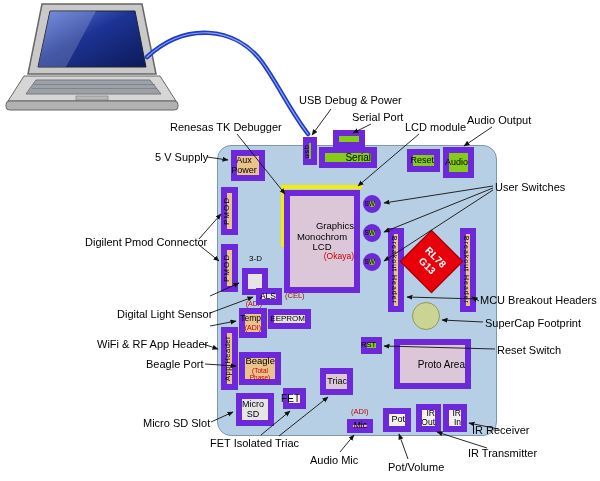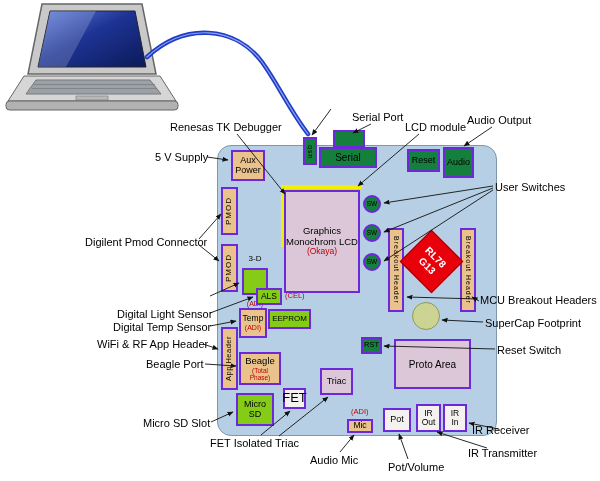--- a/index.html
+++ b/index.html
@@ -6,28 +6,28 @@
   html,body { background:#fff; font-family:"Liberation Sans", sans-serif; }
   .stage { position:relative; width:600px; height:481px; background:#fff; overflow:hidden; }
 
   .board {
     position:absolute; left:217px; top:145px; width:280px; height:291px;
     background:#b6cfe4; border:1px solid #7d97ad; border-radius:14px; z-index:1;
   }
 
   .comp {
     position:absolute; z-index:3;
-    display:flex; flex-direction:column; align-items:center; justify-content:center;
-    text-align:center; border:2px solid #6d28d9; color:#000;
+    display:flex; flex-direction:column; align-items:flex-end; justify-content:center;
+    text-align:center; border:6px solid #6d28d9; color:#000;
     font-size:9px; line-height:1.1;
   }
   .tan   { background:#eac28b; }
   .pink  { background:#dcc7d8; }
-  .lav   { background:#84cc16;gap:36px; }
-  .gray  { background:#15803d; }
+  .lav   { background:#e5e5e5;gap:36px; }
+  .gray  { background:#84cc16; }
   .white { background:#f4f2ee; }
   .round { border-radius:50%; }
 
   .vtext     { writing-mode:vertical-rl; letter-spacing:1px; }
   .vtext-up  { writing-mode:vertical-rl; transform:rotate(180deg); letter-spacing:1px; }
 
   .vendor { color:#c00000; font-size:7.5px; line-height:1.1; }
 
   .mcu {
     position:absolute; left:409px; top:239px; width:45px; height:45px;
@@ -175,21 +175,21 @@
   </div>
 
   <div class="comp pink" style="left:394px; top:339px; width:77px; height:50px; font-size:10px;">
     <span>Proto Area</span>
   </div>
 
   <div class="comp lav" style="left:236px; top:393px; width:38px; height:33px;">
     <span style="width:30px;">Micro SD</span>
   </div>
 
-  <div class="comp white" style="left:283px; top:388px; width:23px; height:21px; font-size:13px;">
+  <div class="comp white" style="left:283px; top:388px; width:23px; height:21px; font-size:10px;">
     <span>FET</span>
   </div>
 
   <div class="comp pink" style="left:320px; top:368px; width:33px; height:27px;">
     <span>Triac</span>
   </div>
 
   <div class="callout red" style="left:351px; top:407px;">(ADI)</div>
   <div class="comp tan" style="left:347px; top:419px; width:26px; height:14px; font-size:8.5px;">
     <span>Mic</span>
@@ -242,29 +242,29 @@
       <line x1="495" y1="349" x2="384" y2="346" marker-end="url(#ah)"></line>
       <line x1="498" y1="429" x2="469" y2="423" marker-end="url(#ah)"></line>
       <line x1="487" y1="448" x2="437" y2="432" marker-end="url(#ah)"></line>
       <line x1="408" y1="459" x2="399" y2="434" marker-end="url(#ah)"></line>
       <line x1="340" y1="452" x2="354" y2="435" marker-end="url(#ah)"></line>
       <line x1="261" y1="435" x2="290" y2="411" marker-end="url(#ah)"></line>
       <line x1="279" y1="436" x2="328" y2="397" marker-end="url(#ah)"></line>
     </g>
   </svg>
 
+  <div class="callout" style="left:299px; top:94px;">USB Debug &amp; Power</div>
   <div class="callout" style="left:352px; top:111px;">Serial Port</div>
   <div class="callout" style="left:405px; top:121px;">LCD module</div>
   <div class="callout" style="left:467px; top:114px;">Audio Output</div>
   <div class="callout" style="left:170px; top:121px;">Renesas TK Debugger</div>
   <div class="callout" style="left:155px; top:151px;">5 V Supply</div>
   <div class="callout" style="left:495px; top:181px;">User Switches</div>
   <div class="callout" style="left:85px;  top:236px;">Digilent Pmod Connector</div>
   <div class="callout" style="left:117px; top:308px;">Digital Light Sensor</div>
-  <div class="callout" style="left:113px; top:321px;">Digital Temp Sensor</div>
   <div class="callout" style="left:97px;  top:338px;">WiFi &amp; RF App Header</div>
   <div class="callout" style="left:146px; top:358px;">Beagle Port</div>
   <div class="callout" style="left:143px; top:417px;">Micro SD Slot</div>
   <div class="callout" style="left:480px; top:294px;">MCU Breakout Headers</div>
   <div class="callout" style="left:485px; top:317px;">SuperCap Footprint</div>
   <div class="callout" style="left:497px; top:344px;">Reset Switch</div>
   <div class="callout" style="left:472px; top:424px;">IR Receiver</div>
   <div class="callout" style="left:468px; top:447px;">IR Transmitter</div>
   <div class="callout" style="left:388px; top:461px;">Pot/Volume</div>
   <div class="callout" style="left:310px; top:454px;">Audio Mic</div>

